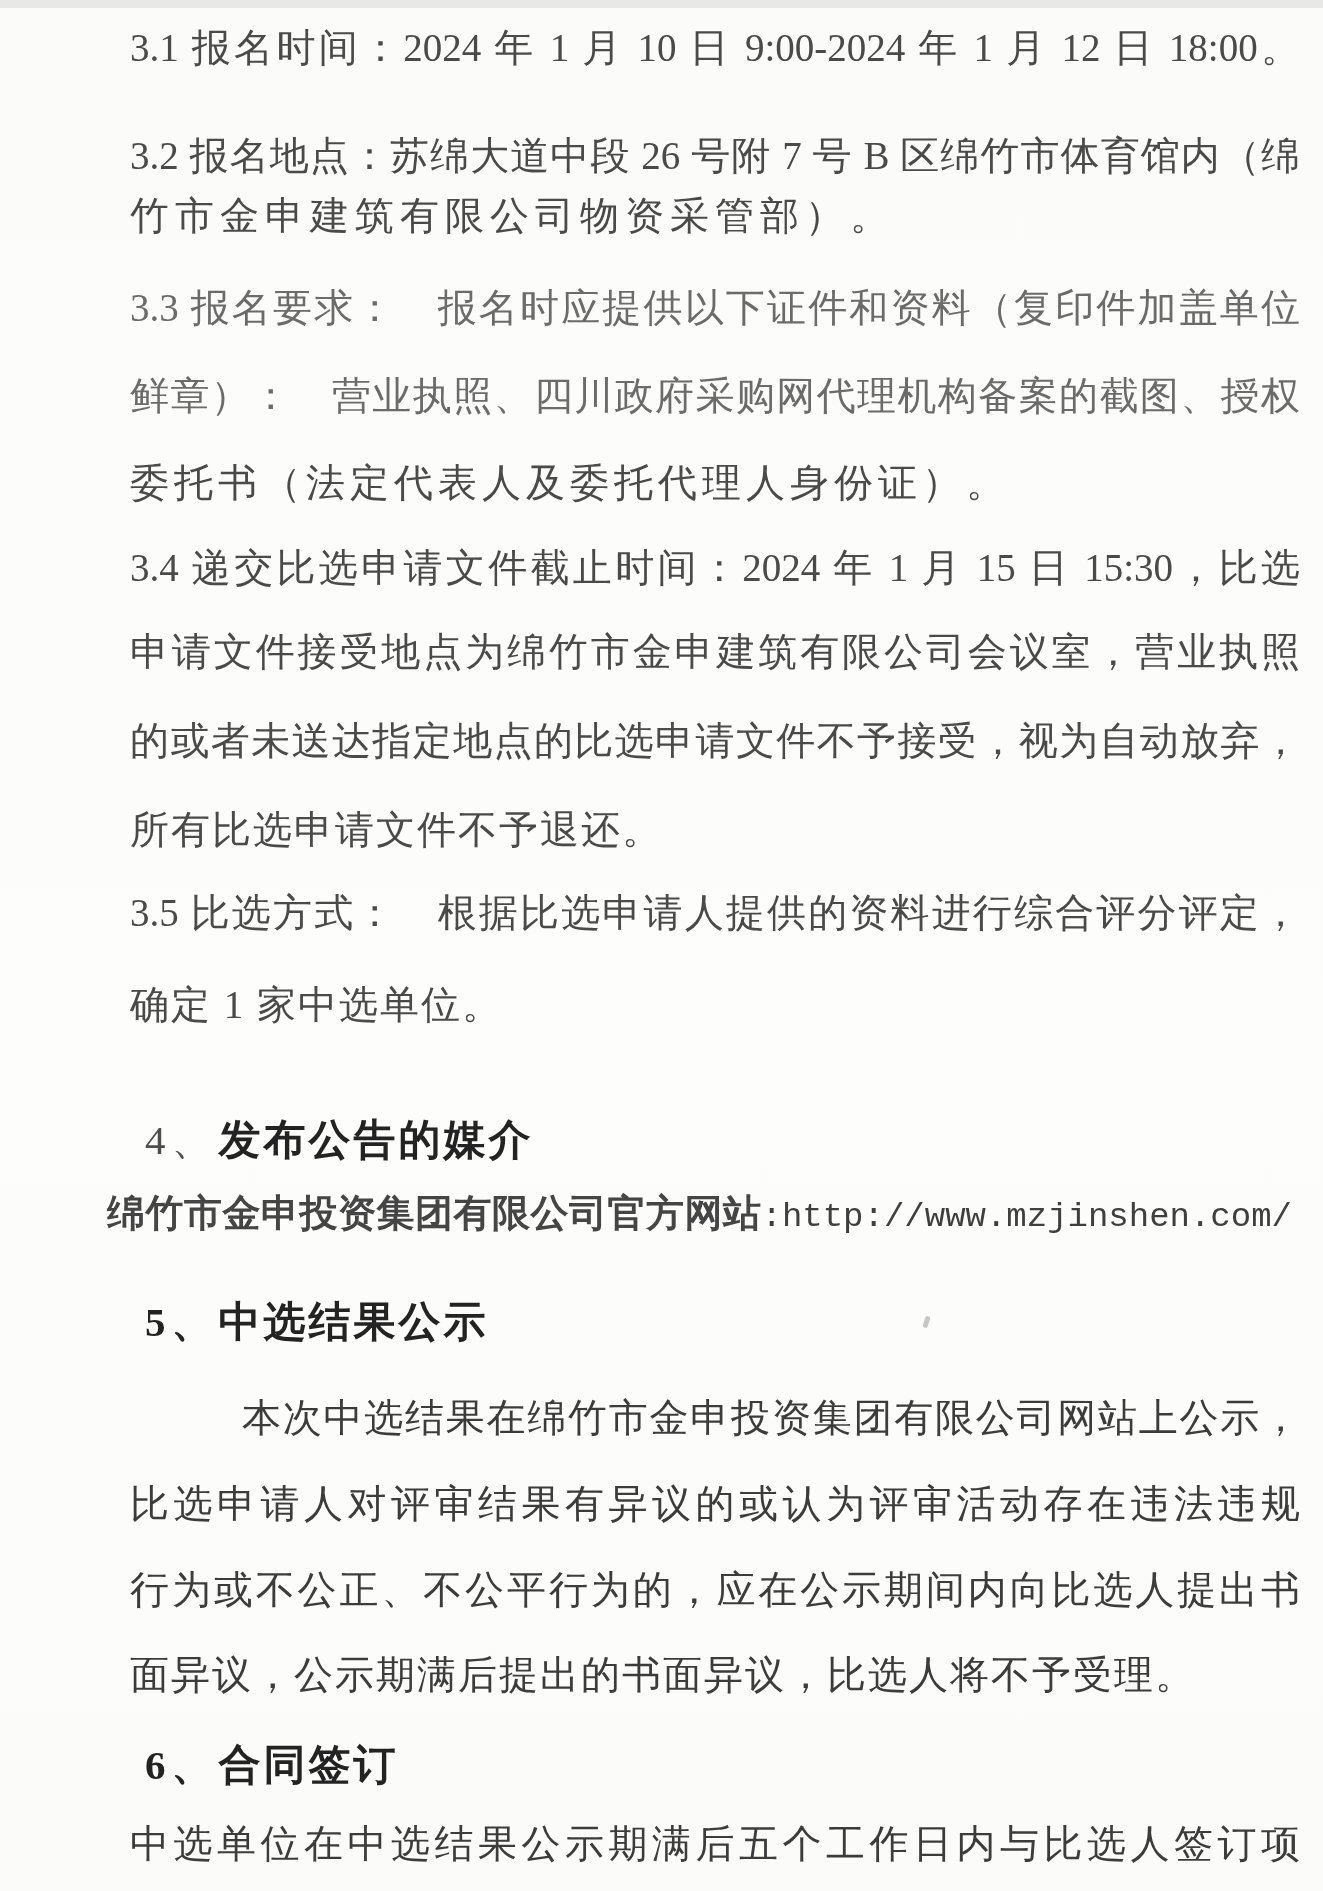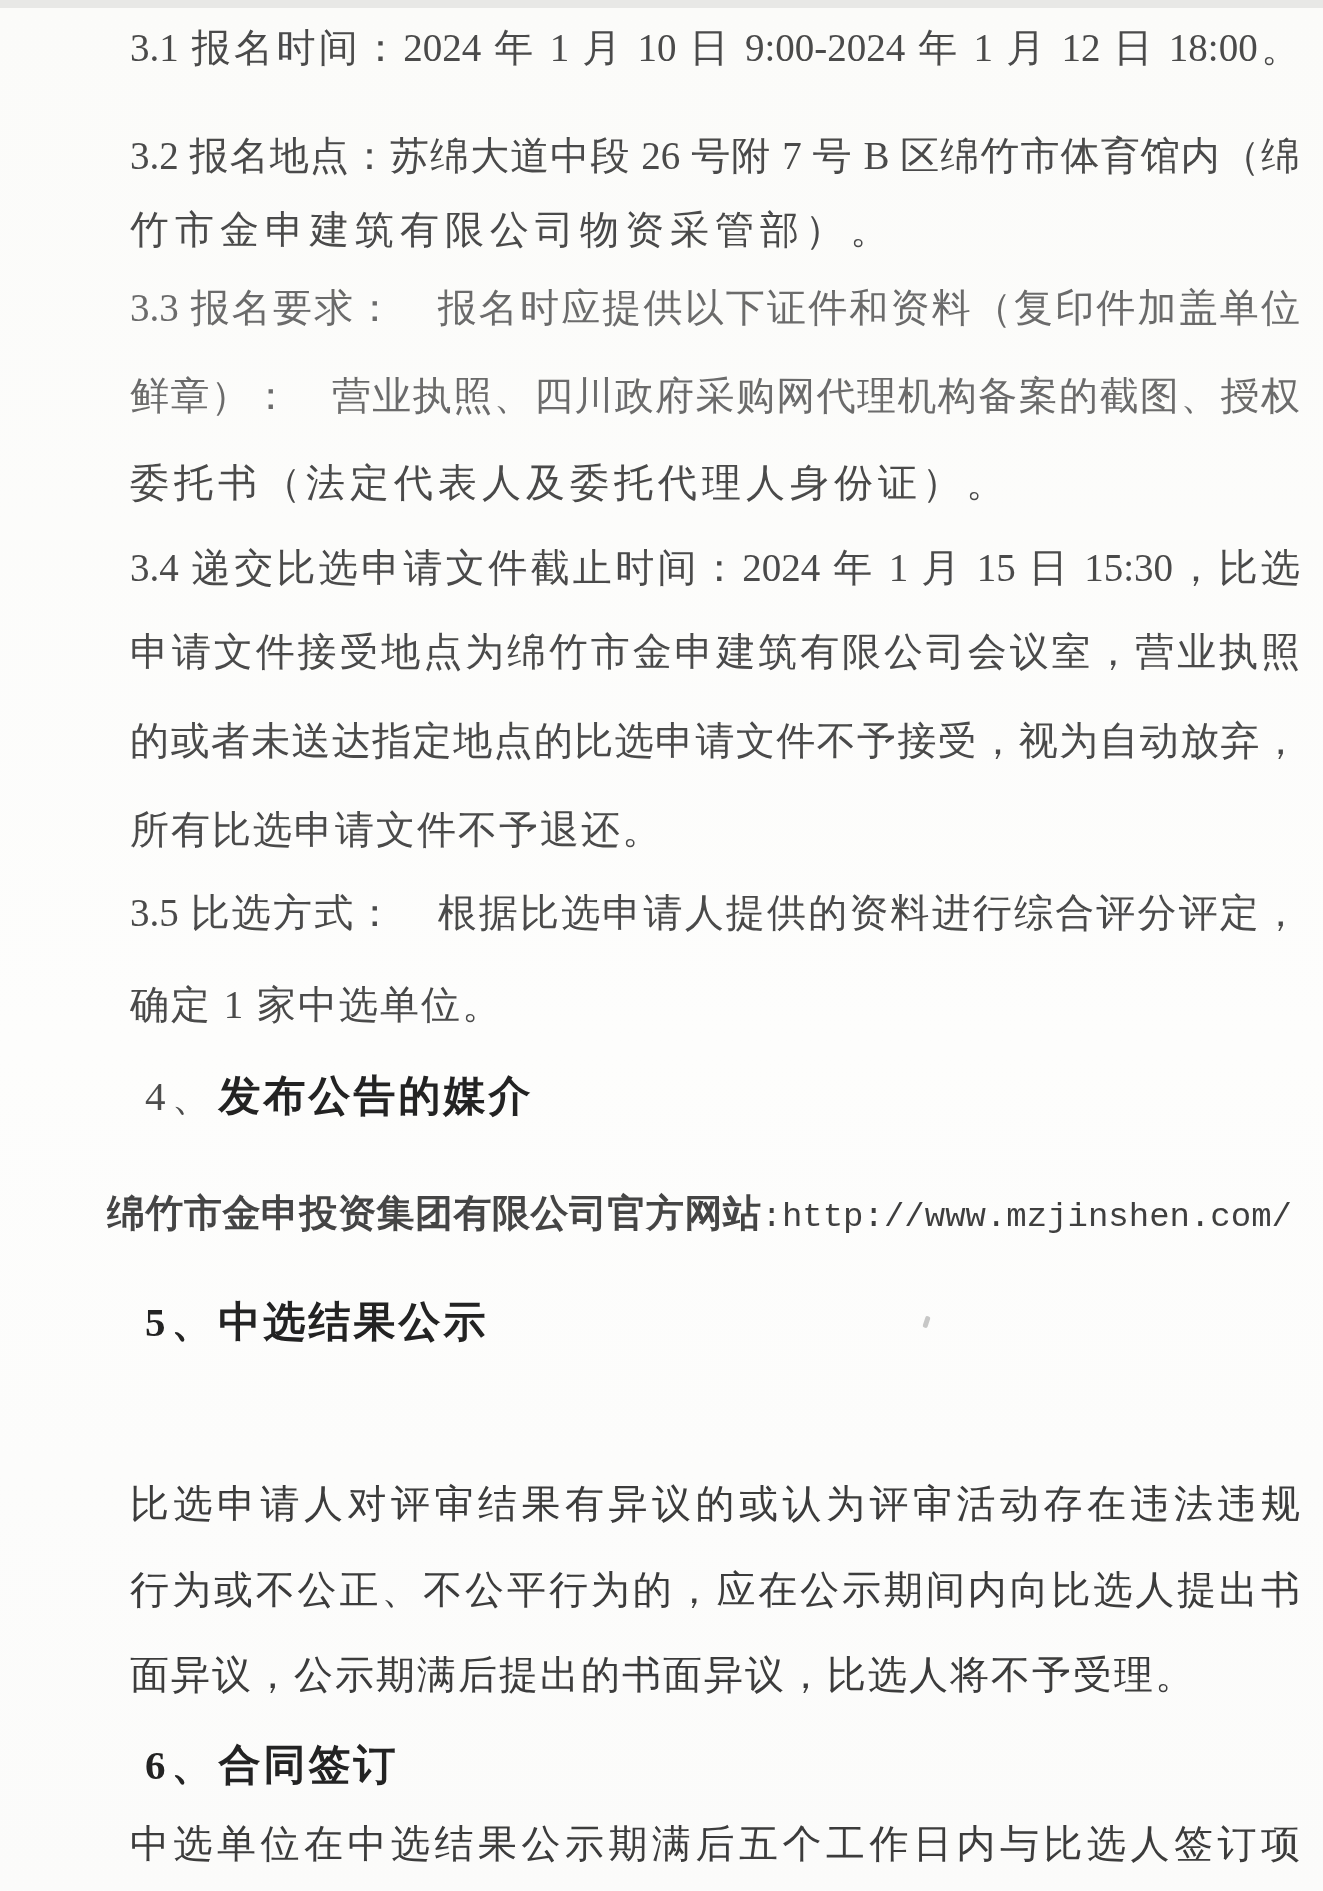--- a/index.html
+++ b/index.html
@@ -87,31 +87,31 @@
     height: 12px;
     background: #9a9a9a;
     opacity: 0.55;
     transform: rotate(18deg);
     border-radius: 2px;
   }
 
   
   .l1  { top: 16px;  }
   .l2  { top: 124px; }
-  .l3  { top: 198px; }
+  .l3  { top: 184px; }
   .l4  { top: 276px; }
   .l5  { top: 364px; }
   .l6  { top: 451px; }
   .l7  { top: 536px; }
   .l8  { top: 620px; }
   .l9  { top: 709px; }
   .l10 { top: 798px; }
   .l11 { top: 881px; }
   .l12 { top: 973px; }
-  .h4  { top: 1062px; text-align: center; }
+  .h4  { top: 1106px; text-align: center; }
   .h5  { top: 1288px; }
   .l16 { top: 1386px; }
   .l17 { top: 1472px; }
   .l18 { top: 1558px; }
   .l19 { top: 1643px; }
   .h6  { top: 1731px; }
   .l21 { top: 1812px; }
 </style>
 </head>
 <body>
@@ -137,20 +137,21 @@
 
   <div class="media-line">
     <span class="site-name">绵竹市金申投资集团有限公司官方网站</span><span class="site-url">:http://www.mzjinshen.com/</span>
   </div>
 
   <div class="heading h5">
     <span class="h-num">5、</span><span class="h-label">中选结果公示</span>
   </div>
   <div class="speck"></div>
 
+  <div class="ln stretch indent2 darker l16">本次中选结果在绵竹市金申投资集团有限公司网站上公示，</div>
   <div class="ln stretch darker l17">比选申请人对评审结果有异议的或认为评审活动存在违法违规</div>
   <div class="ln stretch darker l18">行为或不公正、不公平行为的，应在公示期间内向比选人提出书</div>
   <div class="ln darker l19">面异议，公示期满后提出的书面异议，比选人将不予受理。</div>
 
   <div class="heading h6">
     <span class="h-num">6、</span><span class="h-label">合同签订</span>
   </div>
 
   <div class="ln stretch darker l21">中选单位在中选结果公示期满后五个工作日内与比选人签订项</div>
 

